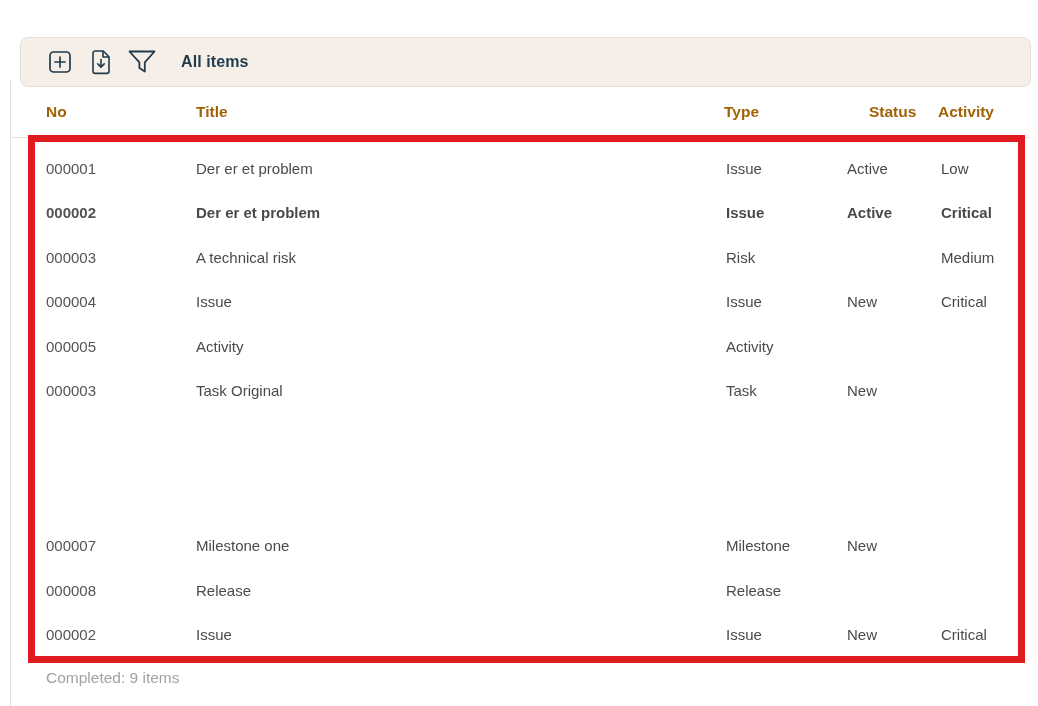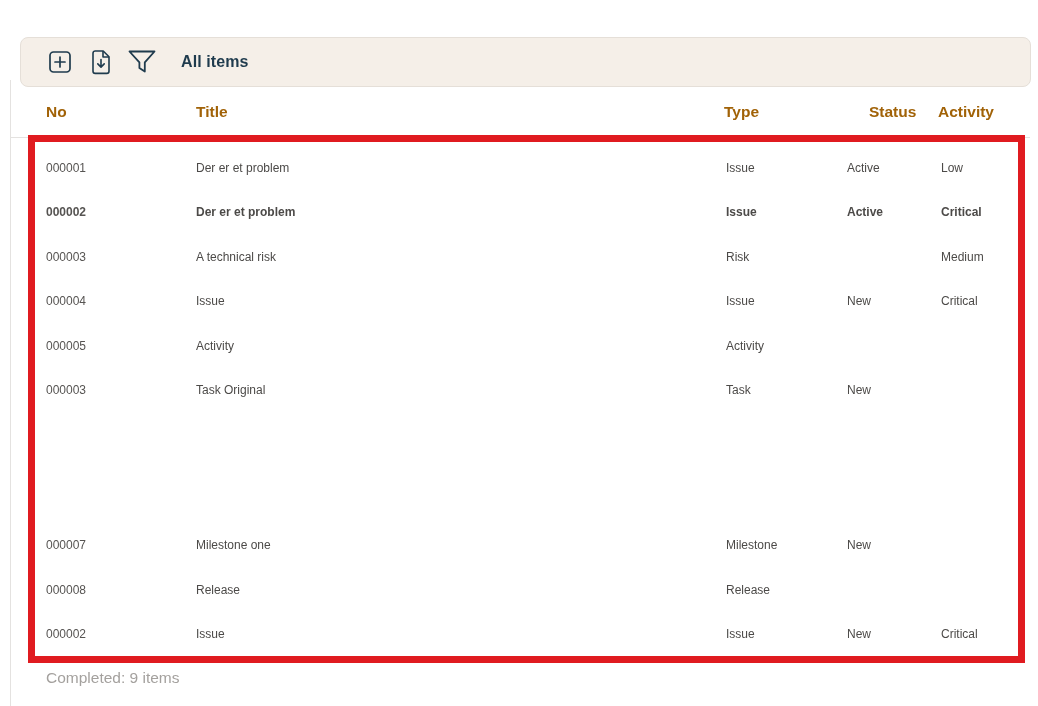--- a/index.html
+++ b/index.html
@@ -35,21 +35,21 @@
   }
   .h-no{left:46px}.h-title{left:196px}.h-type{left:724px}.h-status{left:869px}.h-priority{left:938px}
   .header-underline{
     position:absolute;left:10px;top:137px;width:1020px;height:1px;
     background:#e4e2e0;
   }
   
   .row{position:absolute;left:36px;width:985px;height:44px;}
   .cell{
     position:absolute;top:50%;transform:translateY(-50%);
-    font-size:12px;color:#4c4a48;white-space:nowrap;
+    font-size:15px;color:#4c4a48;white-space:nowrap;
   }
   .c-no{left:10px;color:#565452}
   .c-title{left:160px}
   .c-type{left:690px}
   .c-status{left:811px}
   .c-priority{left:905px}
   
   .red-box{
     position:absolute;left:28px;top:135px;width:983px;height:514px;
     border:7px solid #e01b20;background:transparent;pointer-events:none;

